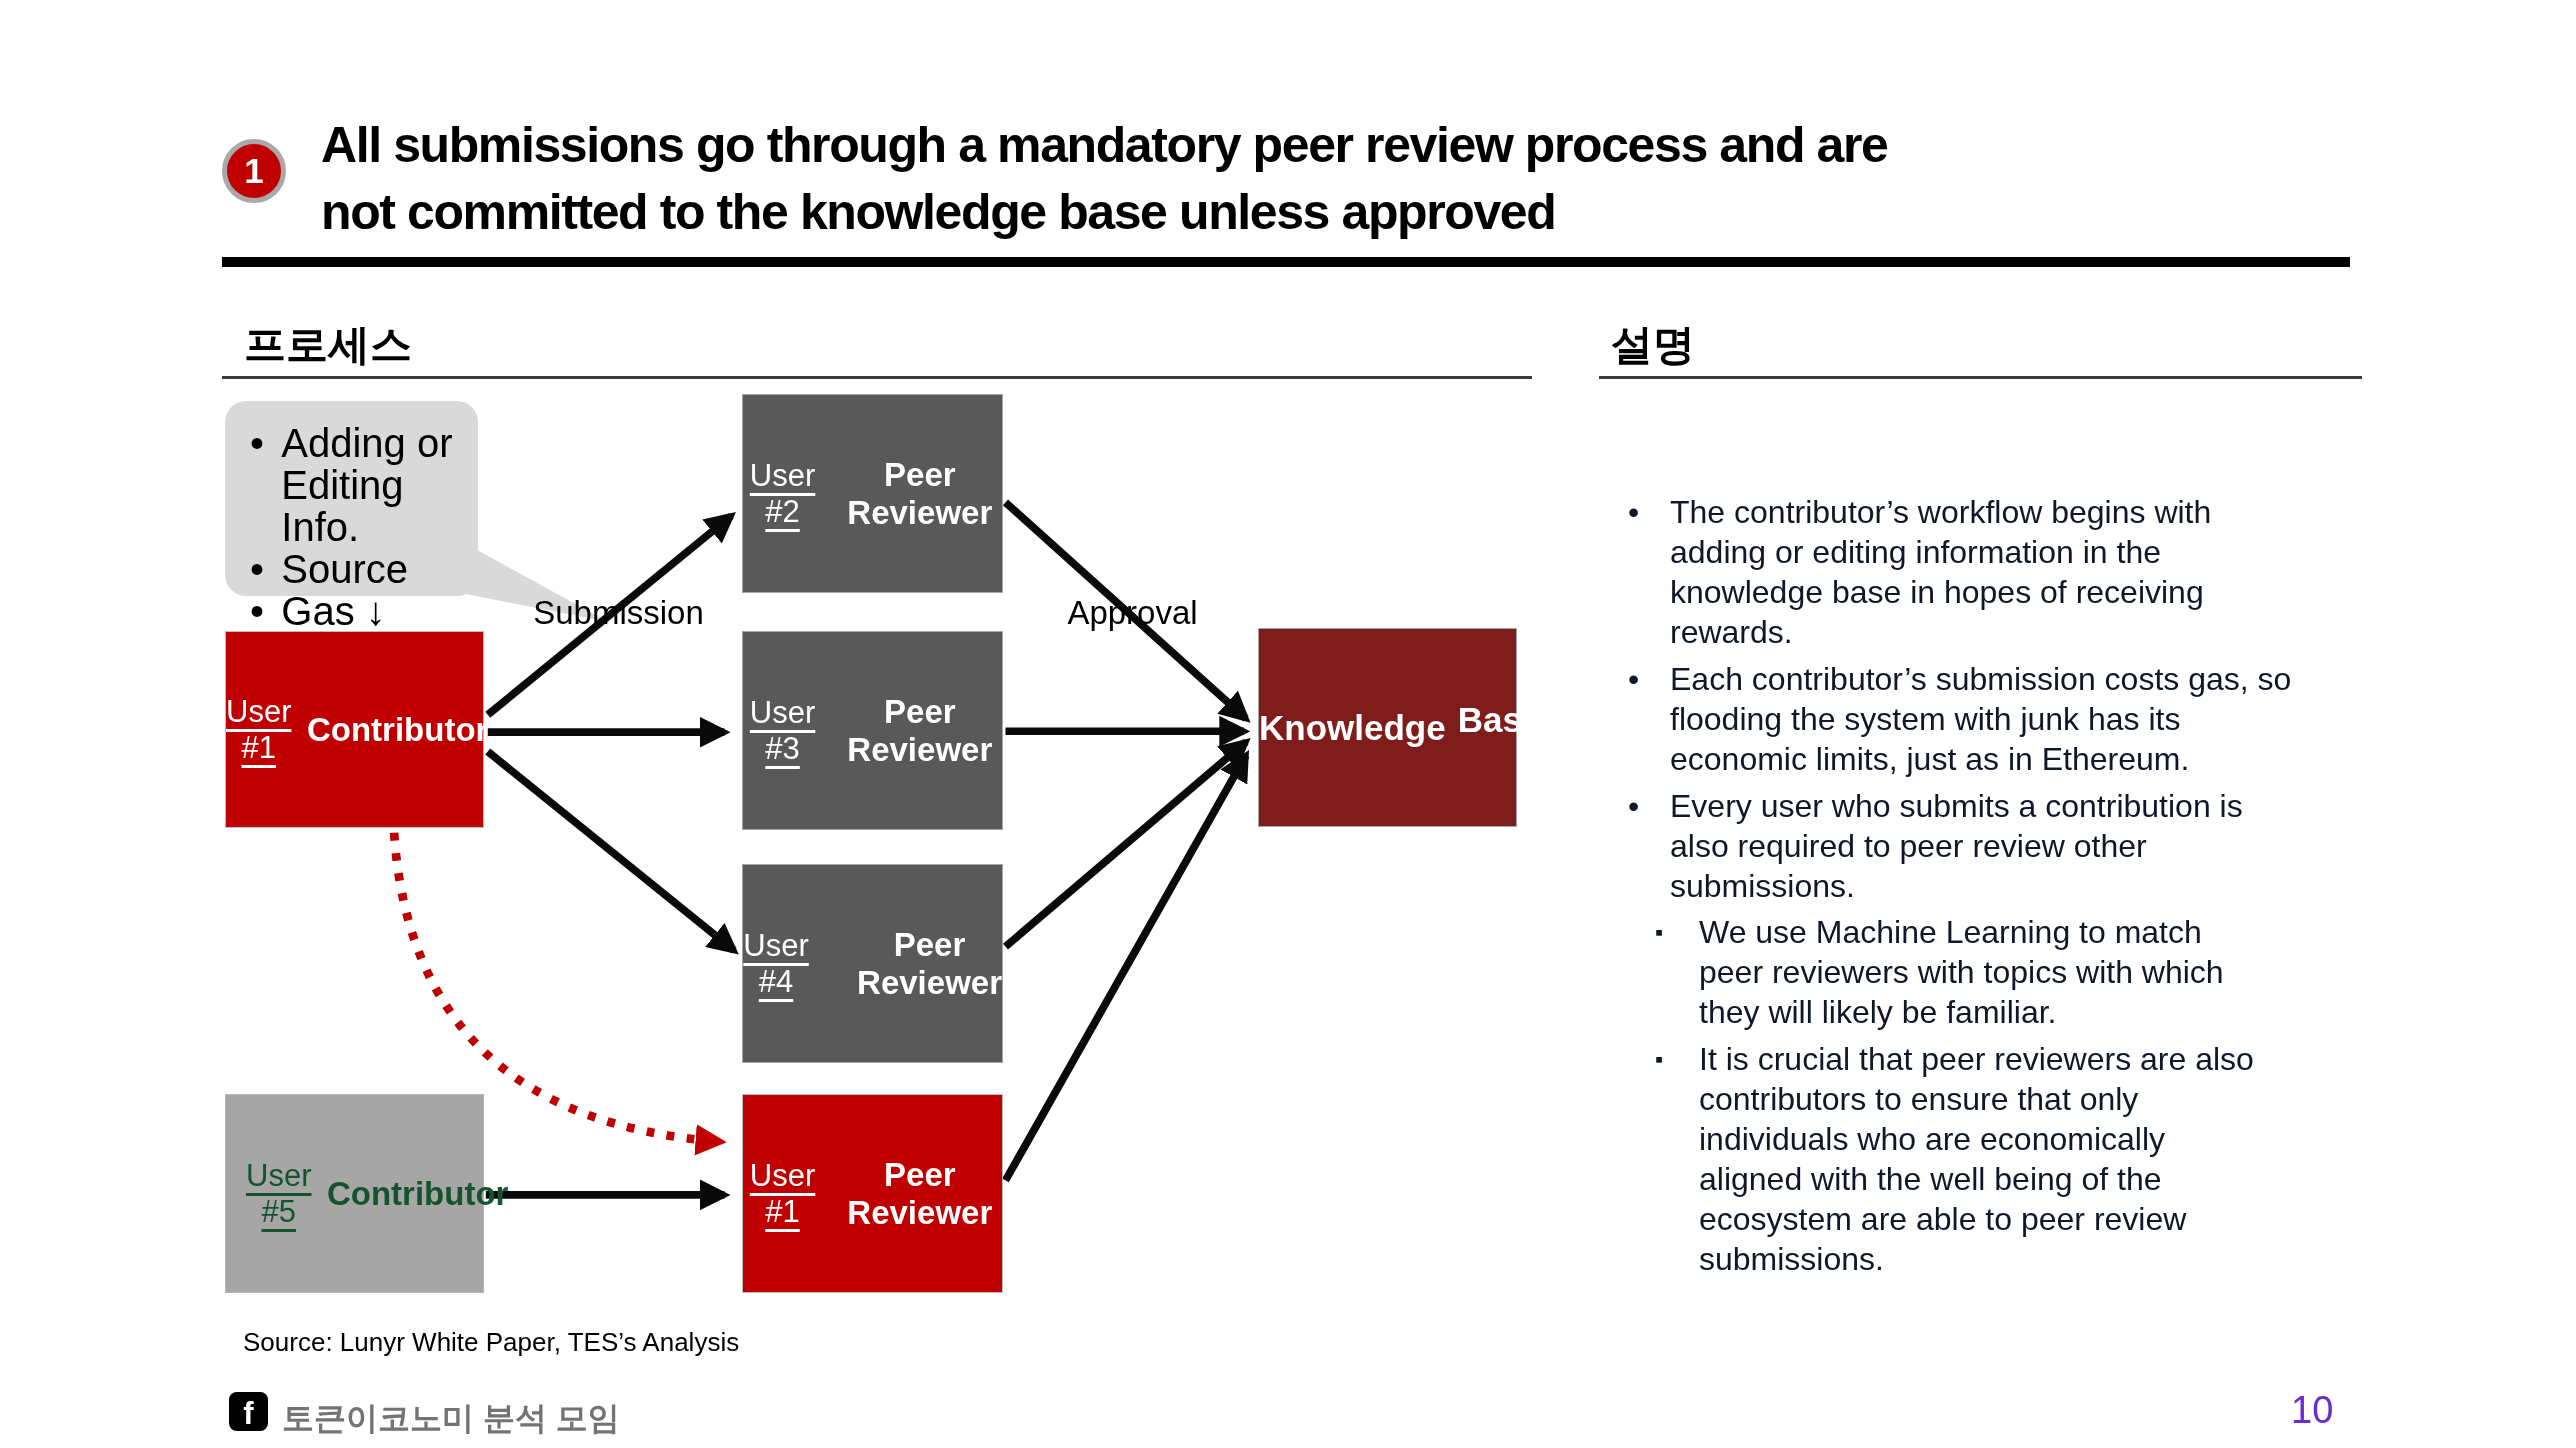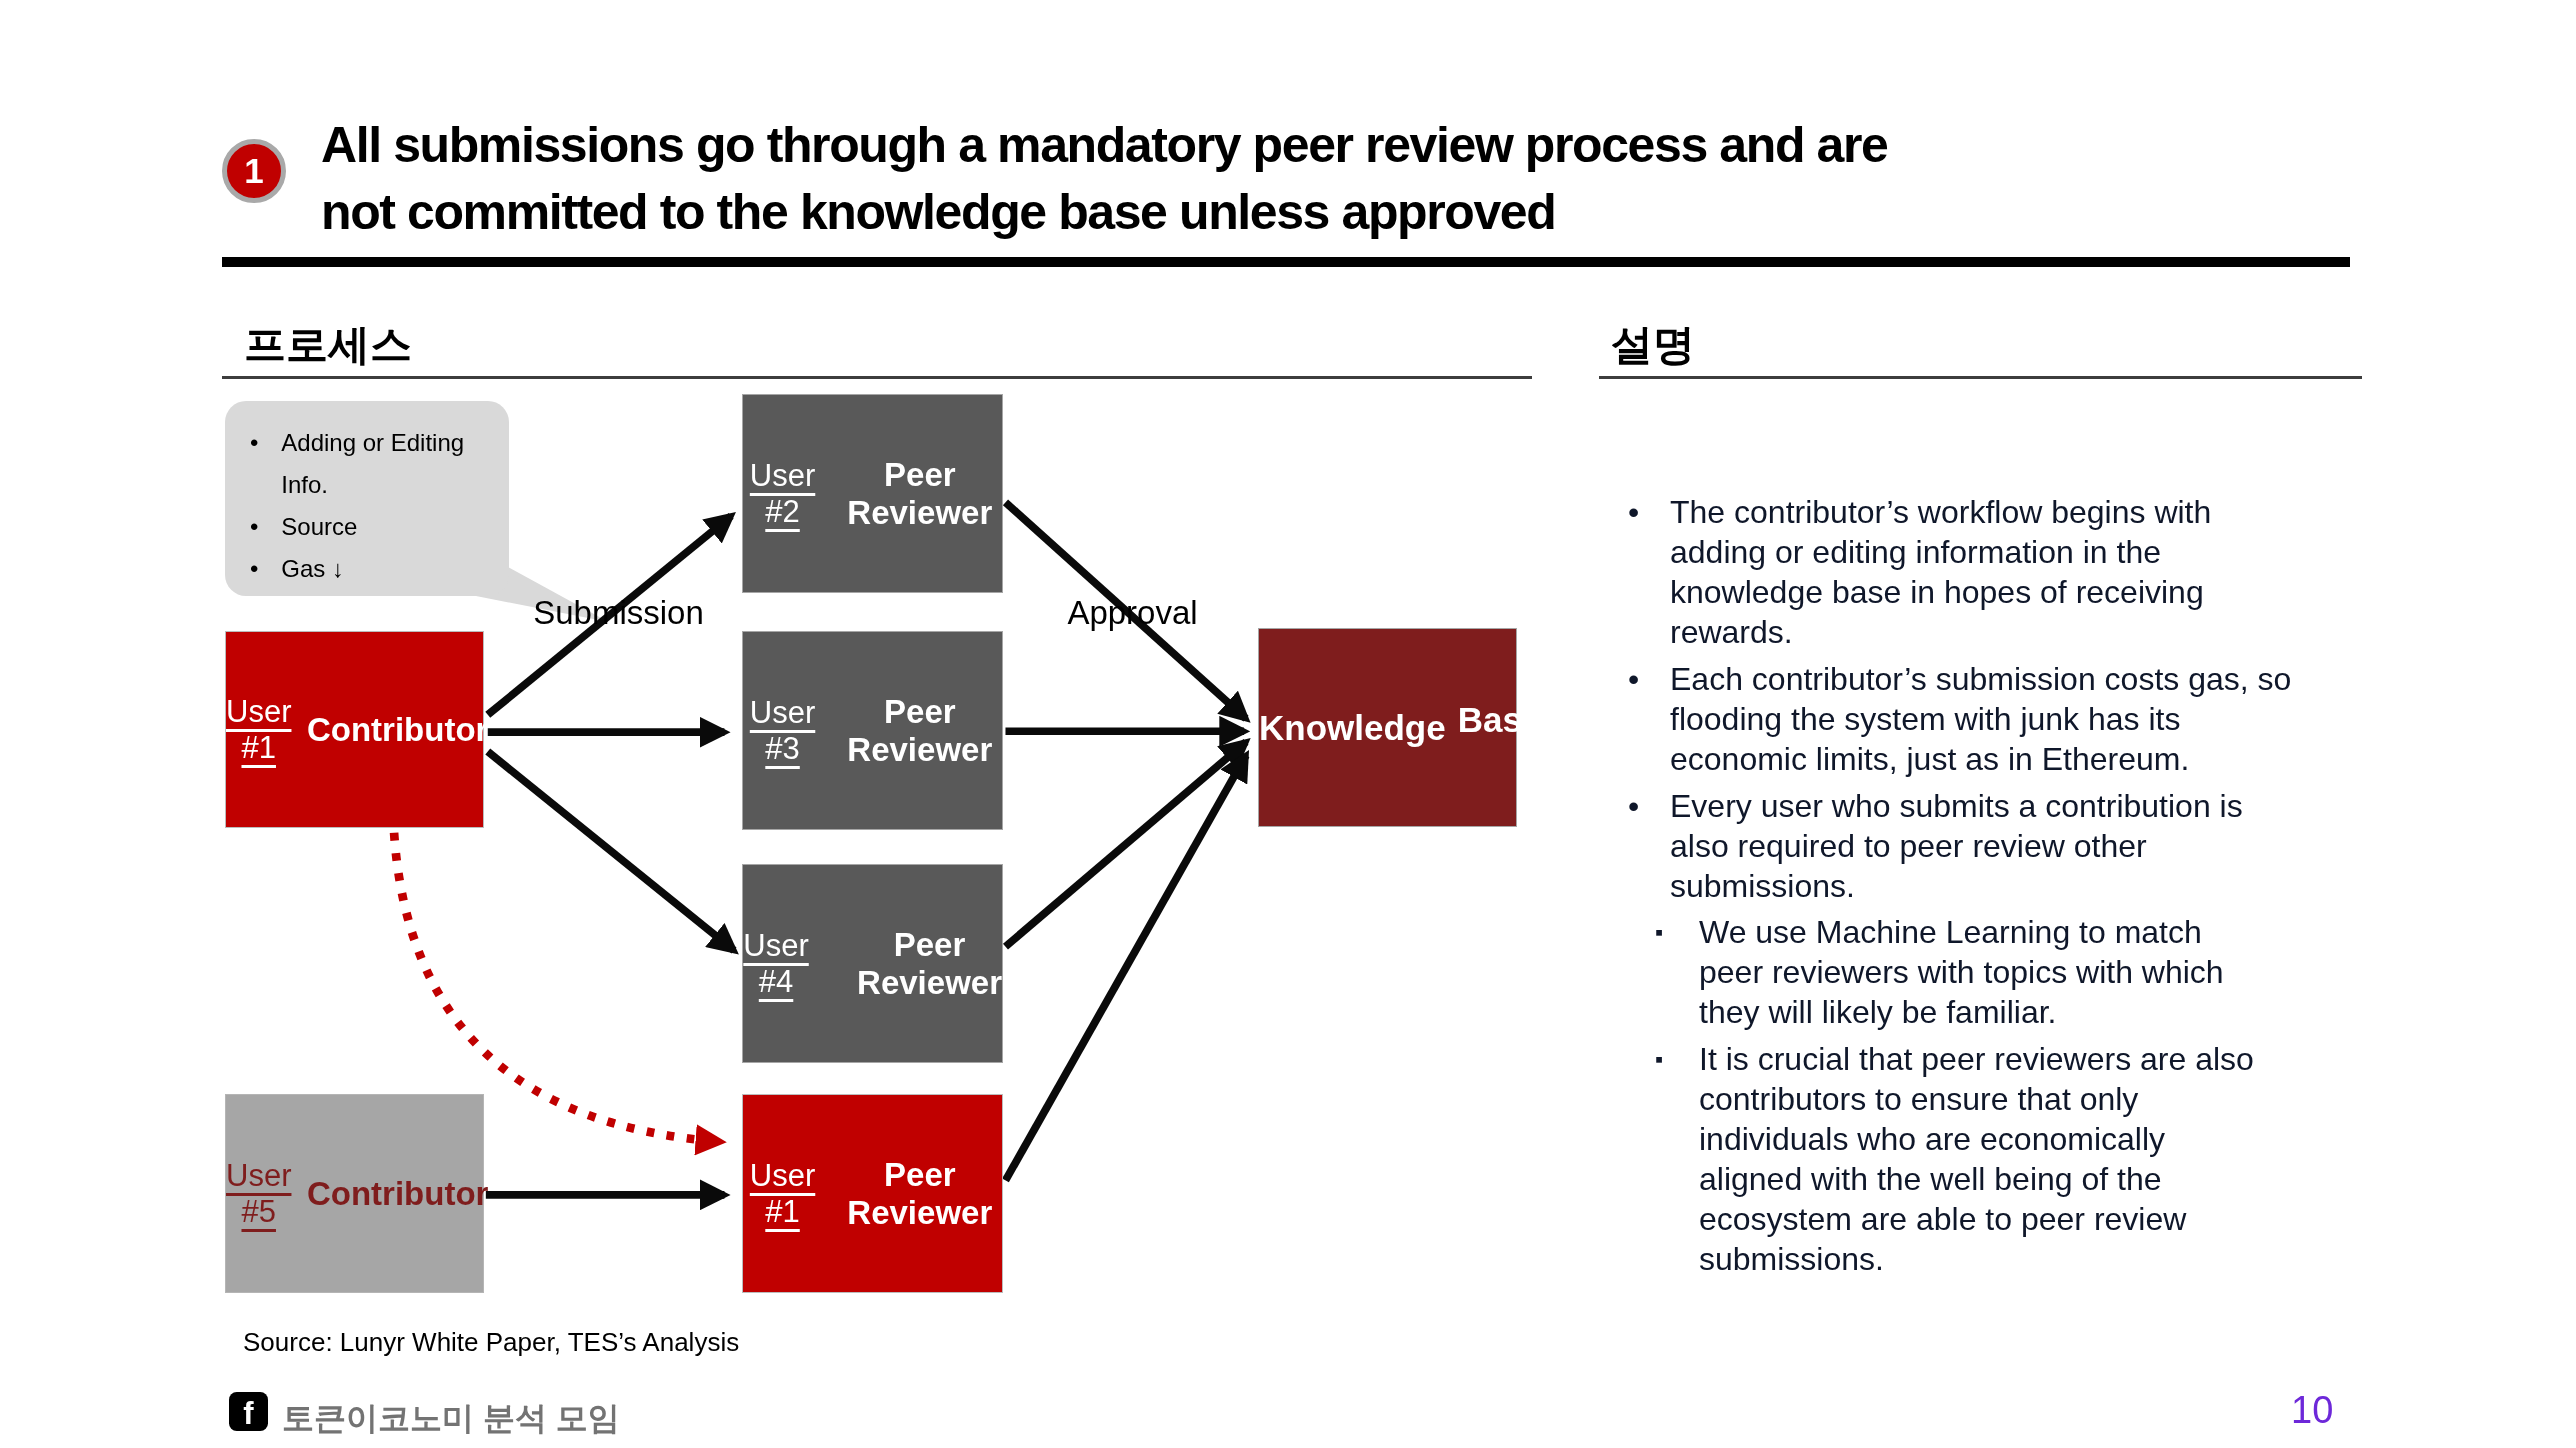--- a/index.html
+++ b/index.html
@@ -24,39 +24,39 @@
   .sec-heading{position:absolute;top:317px;font-size:42px;font-weight:bold;letter-spacing:0;text-align:center;}
   .sec-heading.left{left:244px;}
   .sec-heading.right{left:1611px;}
   .sec-rule{position:absolute;top:376px;height:2.9px;background:#3d3d3d;}
   .sec-rule.left{left:222px;width:1310px;}
   .sec-rule.right{left:1599px;width:763px;}
 
   
   .arrows{position:absolute;left:0;top:0;width:2576px;height:1449px;}
   .bubble{
-    position:absolute;left:225px;top:401px;width:284px;height:195px;background:#d9d9d9;
+    position:absolute;left:225px;top:401px;width:253px;height:195px;background:#d9d9d9;
     border-radius:21px;box-sizing:border-box;padding:21px 13.5px 0 19.3px;
-    font-size:24px;line-height:42px;color:#000;
+    font-size:40px;line-height:42px;color:#000;
   }
   .bubble-item{position:relative;padding-left:37px;}
   .bubble-item::before{content:"•";position:absolute;left:5.8px;}
   .flow-label{position:absolute;font-size:33px;color:#000;text-align:center;}
   .flow-label.submission{left:522px;top:594px;width:193px;}
   .flow-label.approval{left:1055px;top:594px;width:155px;}
 
   .node{
     position:absolute;box-sizing:border-box;display:flex;flex-direction:row;
     align-items:center;gap:15.5px;text-align:center;
   }
   .node .l1{font-size:31px;text-decoration:underline;text-underline-offset:6.8px;}
   .node .l2{font-size:33px;font-weight:bold;}
   .node.red{background:#c00000;border:1.9px solid #bcbcbc;color:#fff;}
   .node.dark{background:#595959;border:1.9px solid #a6a6a6;color:#fff;}
-  .node.gray{background:#a6a6a6;border:1.9px solid #b5b5b5;color:#7f1d1d;}
+  .node.gray{background:#a6a6a6;border:1.9px solid #b5b5b5;color:#14532d;padding-left:20px;}
   .node.black{background:#7f1d1d;border:1.9px solid #a6a6a6;color:#fff;gap:12px;}
   .n-u1c{left:225px;top:631px;width:259px;height:197px;}
   .n-u2 {left:742px;top:394px;width:261px;height:199px;}
   .n-u3 {left:742px;top:631px;width:261px;height:199px;}
   .n-u4 {left:742px;top:864px;width:261px;height:199px;gap:48px;}
   .n-u1pr{left:742px;top:1094px;width:261px;height:199px;}
   .n-u5 {left:225px;top:1094px;width:259px;height:199px;}
   .n-kb {left:1258px;top:628px;width:259px;height:199px;}
   .n-kb .kb-line{font-size:35px;font-weight:bold;line-height:48px;}
 

